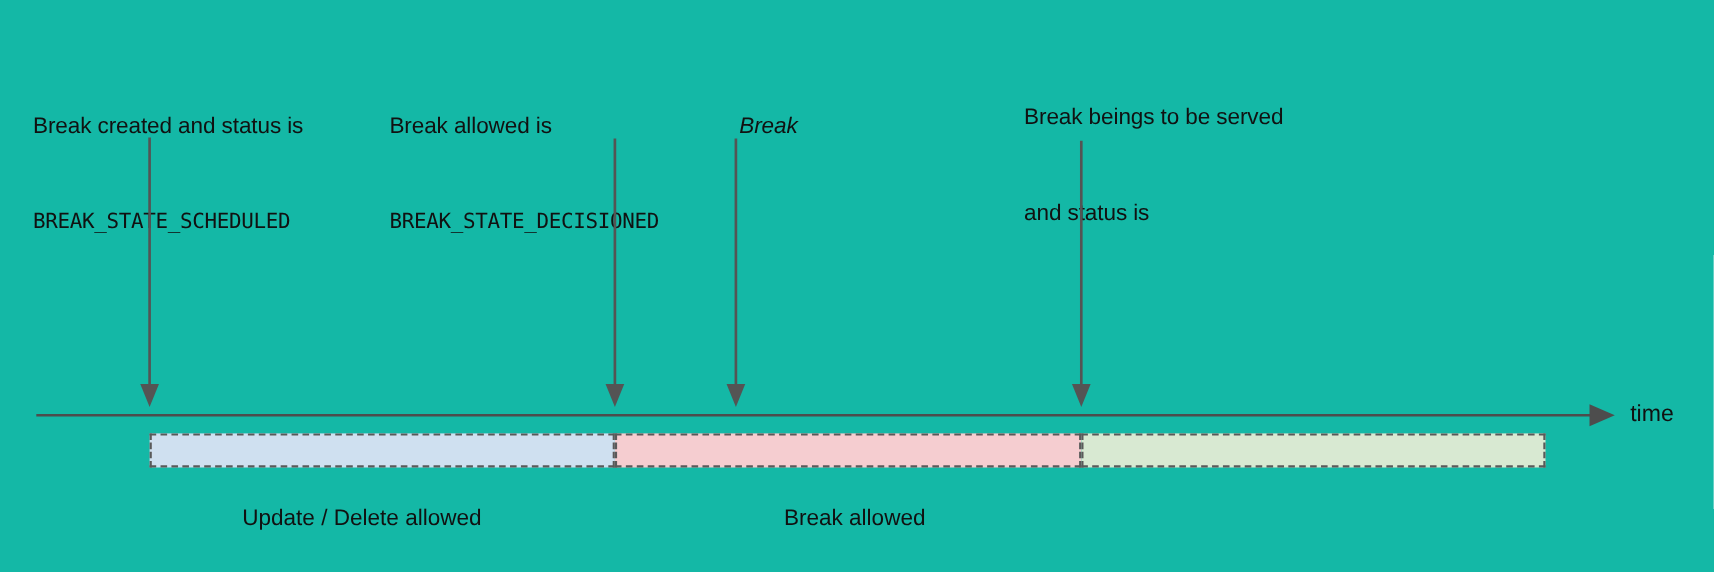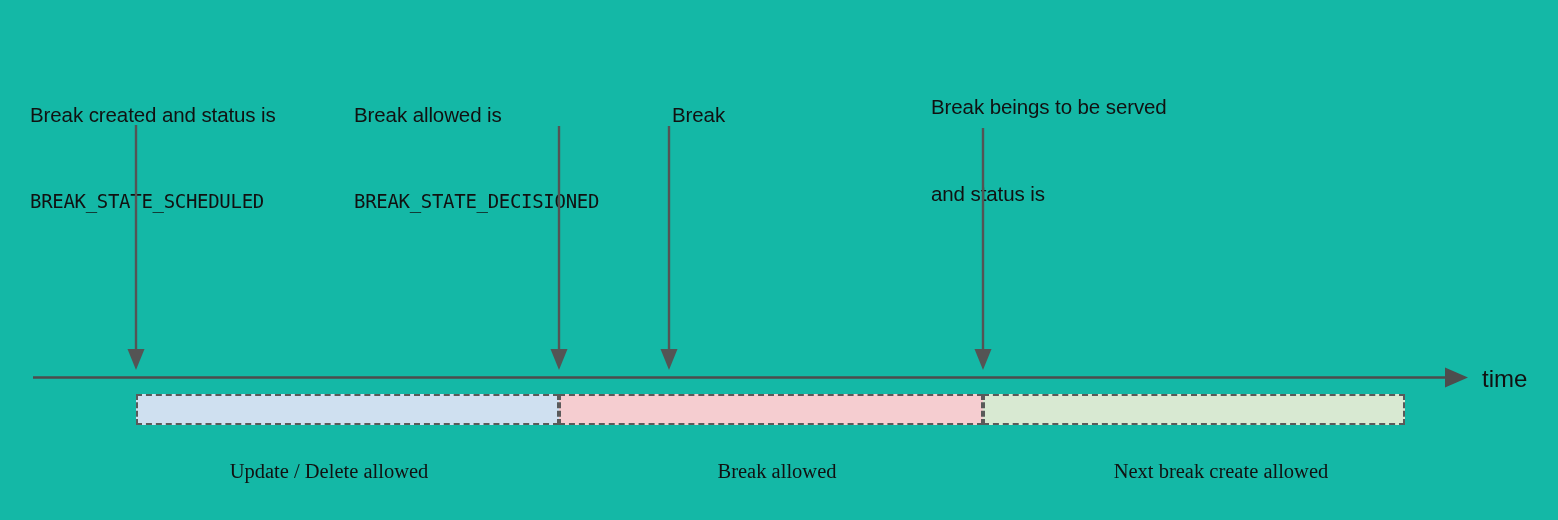--- a/index.html
+++ b/index.html
@@ -47,21 +47,21 @@
   
   #time-axis {
     position: absolute;
     left: 0;
     top: 350px;
   }
   #time-axis-label {
     position: absolute;
     left: 1482px;
     top: 365px;
-    font-size: 24px;
+    font-size: 21px;
     color: #111111;
     font-family: "Liberation Sans", sans-serif;
   }
 
   
   .phase-bar {
     position: absolute;
     top: 394px;
     height: 31px;
     box-sizing: border-box;
@@ -71,39 +71,39 @@
   
   .phase-caption {
     position: absolute;
     top: 458px;
     font-size: 20.5px;
     line-height: 26px;
     color: #111111;
     text-align: center;
     transform: translateX(-50%);
     white-space: nowrap;
-    font-family: Liberation Serif, serif;
+    font-family: Liberation Sans, sans-serif;
   }
 </style>
 </head>
 <body>
 
 <div id="canvas">
 
   <div class="event-label" style="left:30px; top:42px;">
     <span class="plain">Break created and status is</span>
     <span class="code">BREAK_STATE_SCHEDULED</span>
   </div>
 
   <div class="event-label" style="left:354px; top:42px;">
     <span class="plain">Break allowed is</span>
     <span class="code">BREAK_STATE_DECISIONED</span>
   </div>
 
-  <div class="event-label" style="left:672px; top:42px;">
+  <div class="event-label" style="left:672px; top:42px;font-style:italic;">
     <span class="plain">Break</span>
   </div>
 
   <div class="event-label" style="left:931px; top:34px;">
     <span class="plain">Break beings to be served</span>
     <span class="plain">and status is</span>
   </div>
 
   <div class="event-arrow" style="left:122px; top:120px;">
     <svg width="28" height="252" viewBox="0 0 28 252">
@@ -140,15 +140,14 @@
     </svg>
   </div>
   <div id="time-axis-label">time</div>
 
   <div class="phase-bar" style="left:136px; width:423px; background:#cfe0f0;"></div>
   <div class="phase-bar" style="left:559px; width:424px; background:#f5cdd0;"></div>
   <div class="phase-bar" style="left:983px; width:422px; background:#d8e9d2;"></div>
 
   <div class="phase-caption" style="left:329px;">Update / Delete allowed</div>
   <div class="phase-caption" style="left:777px;">Break allowed</div>
-  <div class="phase-caption" style="left:1221px;">Next break create allowed</div>
 
 </div>
 
 </body></html>

